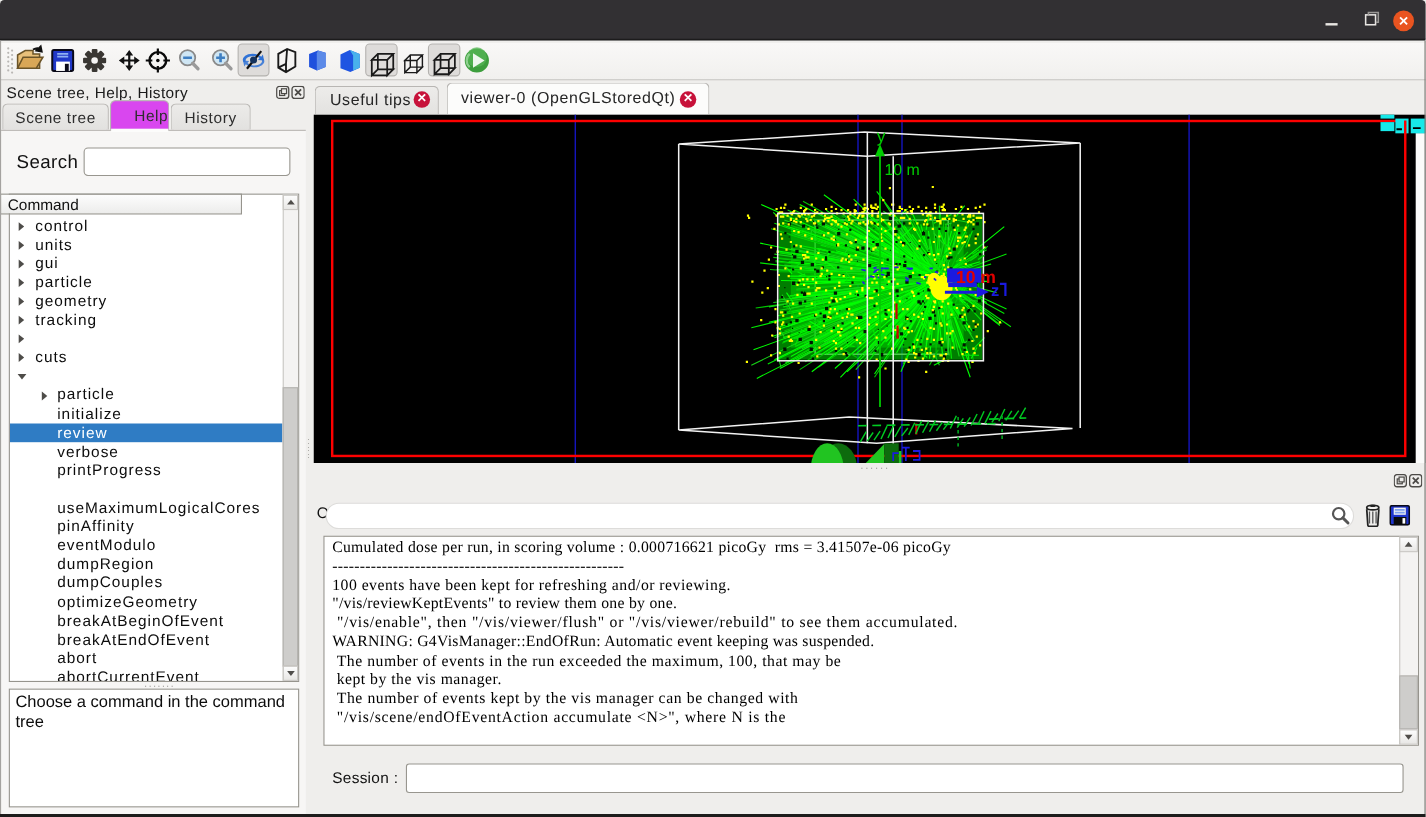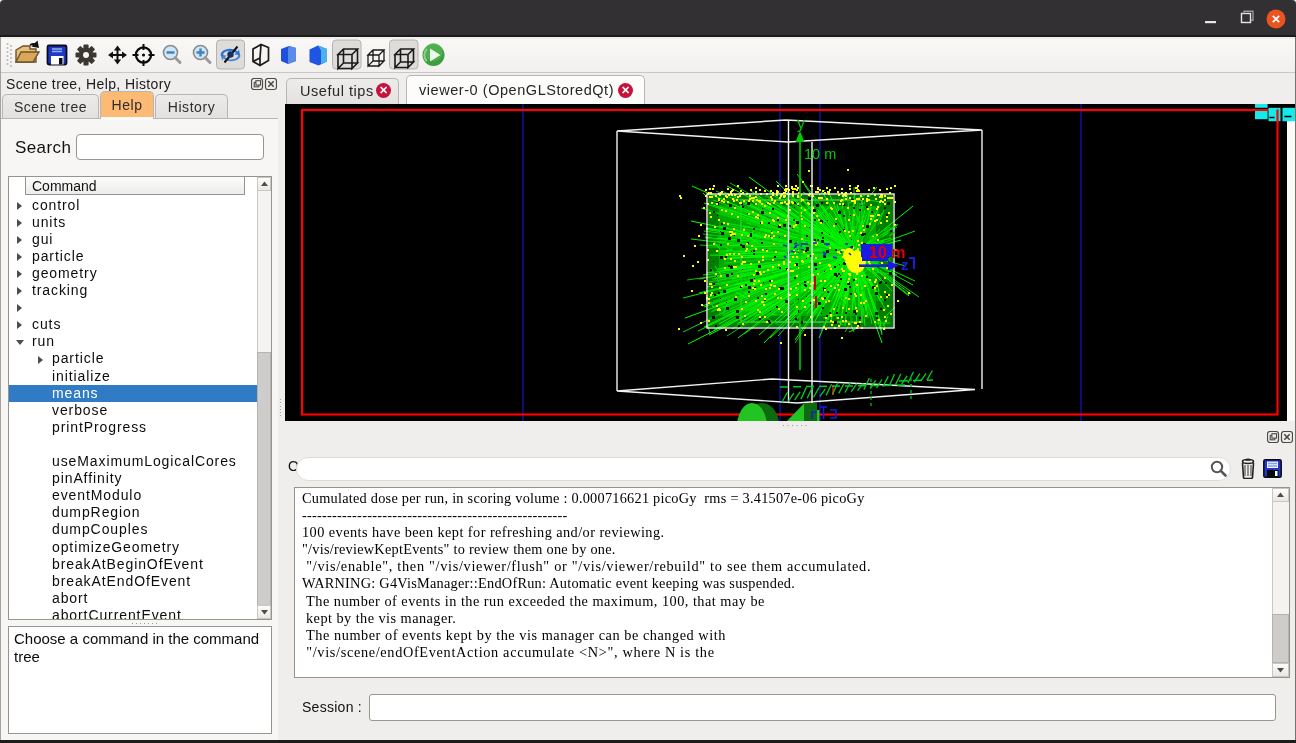--- a/index.html
+++ b/index.html
@@ -7,26 +7,26 @@
 .titlebar { position:absolute; left:0; top:0; width:1296px; height:37px; background:#323033;
   border-bottom:2px solid #1c1b1c; border-radius:4px 4px 0 0; }
 .title { position:absolute; top:10px; width:100%; text-align:center; color:#fff;
   font-size:15px; font-weight:bold; letter-spacing:0.33px; }
 .toolbar { position:absolute; left:0; top:39px; width:1296px; height:34px;
   background:linear-gradient(#f9f8f7,#f1f0ee); border-bottom:1px solid #c9c7c4; }
 .docktitle { position:absolute; left:6px; top:76px; font-size:14px; color:#1a1a1a; letter-spacing:0.38px;}
 .tab { position:absolute; font-size:14px; letter-spacing:0.55px; color:#2d2d2d; text-align:center;
   background:linear-gradient(#ecebe9,#e2e1df); border:1px solid #b8b6b3; border-bottom:none;
   border-radius:5px 5px 0 0; }
-.tab.active { background:#fdba74; }
+.tab.active { background:#d946ef;text-align:right; }
 .pane { position:absolute; left:1px; top:118px; width:277px; height:622px; background:#f7f6f5; }
 .input { position:absolute; background:#fff; border:1px solid #98968f; border-radius:4px; }
 .cmdbox { position:absolute; left:8px; top:176px; width:264px; height:444px; background:#fff;
   border:1px solid #96948d; }
-.cmdhead { position:absolute; left:25px; top:176px; width:220px; height:19px;
+.cmdhead { position:absolute; left:0; top:176px; width:220px; height:19px;
   background:linear-gradient(#fdfdfd,#ececeb); border:1px solid #96948d; font-size:14px;
   padding:1px 0 0 6px; color:#111; }
 .treewrap { position:absolute; left:9px; top:196px; width:248px; height:423px; overflow:hidden; }
 .trow { position:absolute; left:0; width:248px; height:17.1px; font-size:14px; color:#0c0c0c;
   line-height:17.1px; letter-spacing:0.9px; white-space:nowrap; }
 .trow.sel { background:#2f7cc4; color:#fff; }
 .tri-r { position:absolute; width:0; height:0; border-left:5px solid #4e4c49;
   border-top:4px solid transparent; border-bottom:4px solid transparent; }
 .tri-d { position:absolute; width:0; height:0; border-top:5px solid #4e4c49;
   border-left:4px solid transparent; border-right:4px solid transparent; }
@@ -171,25 +171,24 @@
     <span class="tri-r" style="left:8px;top:57.0px"></span>
     <div class="trow" style="top:51.8px"><span style="padding-left:23px">particle</span></div>
     <span class="tri-r" style="left:8px;top:74.1px"></span>
     <div class="trow" style="top:68.9px"><span style="padding-left:23px">geometry</span></div>
     <span class="tri-r" style="left:8px;top:91.2px"></span>
     <div class="trow" style="top:86.0px"><span style="padding-left:23px">tracking</span></div>
     <span class="tri-r" style="left:8px;top:108.3px"></span>
     <span class="tri-r" style="left:8px;top:125.4px"></span>
     <div class="trow" style="top:120.2px"><span style="padding-left:23px">cuts</span></div>
     <span class="tri-d" style="left:7px;top:144.1px"></span>
-    <div class="trow" style="top:137.3px"><span style="padding-left:23px">run</span></div>
     <span class="tri-r" style="left:29px;top:159.6px"></span>
     <div class="trow" style="top:154.4px"><span style="padding-left:43px">particle</span></div>
     <div class="trow" style="top:171.5px"><span style="padding-left:43px">initialize</span></div>
-    <div class="trow sel" style="top:188.6px"><span style="padding-left:43px">means</span></div>
+    <div class="trow sel" style="top:188.6px"><span style="padding-left:43px">review</span></div>
     <div class="trow" style="top:205.7px"><span style="padding-left:43px">verbose</span></div>
     <div class="trow" style="top:222.8px"><span style="padding-left:43px">printProgress</span></div>
     <div class="trow" style="top:257.0px"><span style="padding-left:43px">useMaximumLogicalCores</span></div>
     <div class="trow" style="top:274.1px"><span style="padding-left:43px">pinAffinity</span></div>
     <div class="trow" style="top:291.2px"><span style="padding-left:43px">eventModulo</span></div>
     <div class="trow" style="top:308.3px"><span style="padding-left:43px">dumpRegion</span></div>
     <div class="trow" style="top:325.4px"><span style="padding-left:43px">dumpCouples</span></div>
     <div class="trow" style="top:342.5px"><span style="padding-left:43px">optimizeGeometry</span></div>
     <div class="trow" style="top:359.6px"><span style="padding-left:43px">breakAtBeginOfEvent</span></div>
     <div class="trow" style="top:376.7px"><span style="padding-left:43px">breakAtEndOfEvent</span></div>

